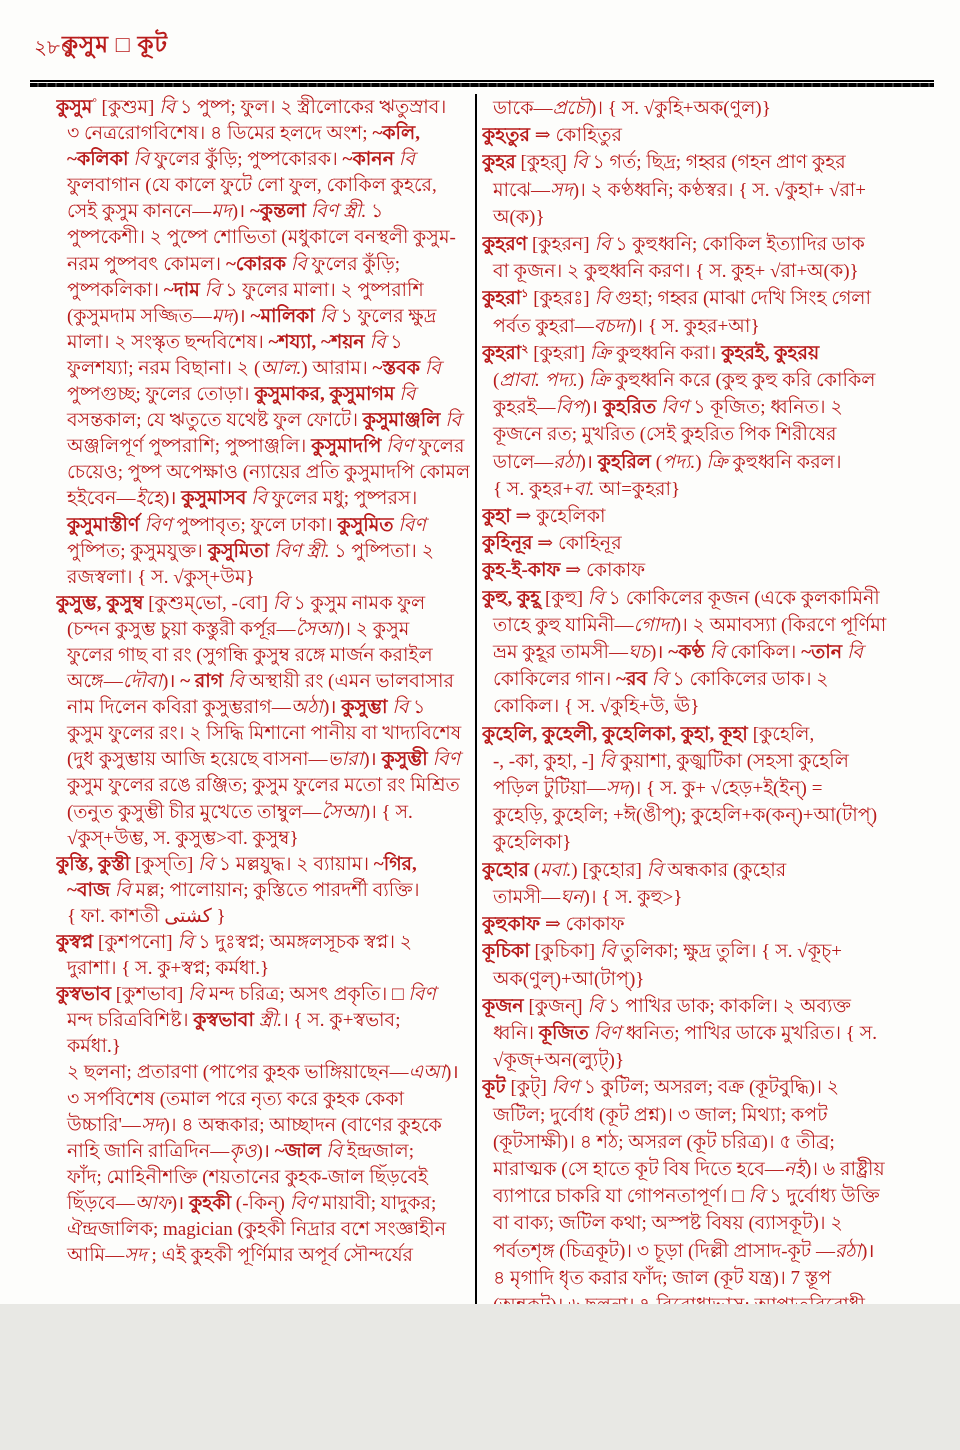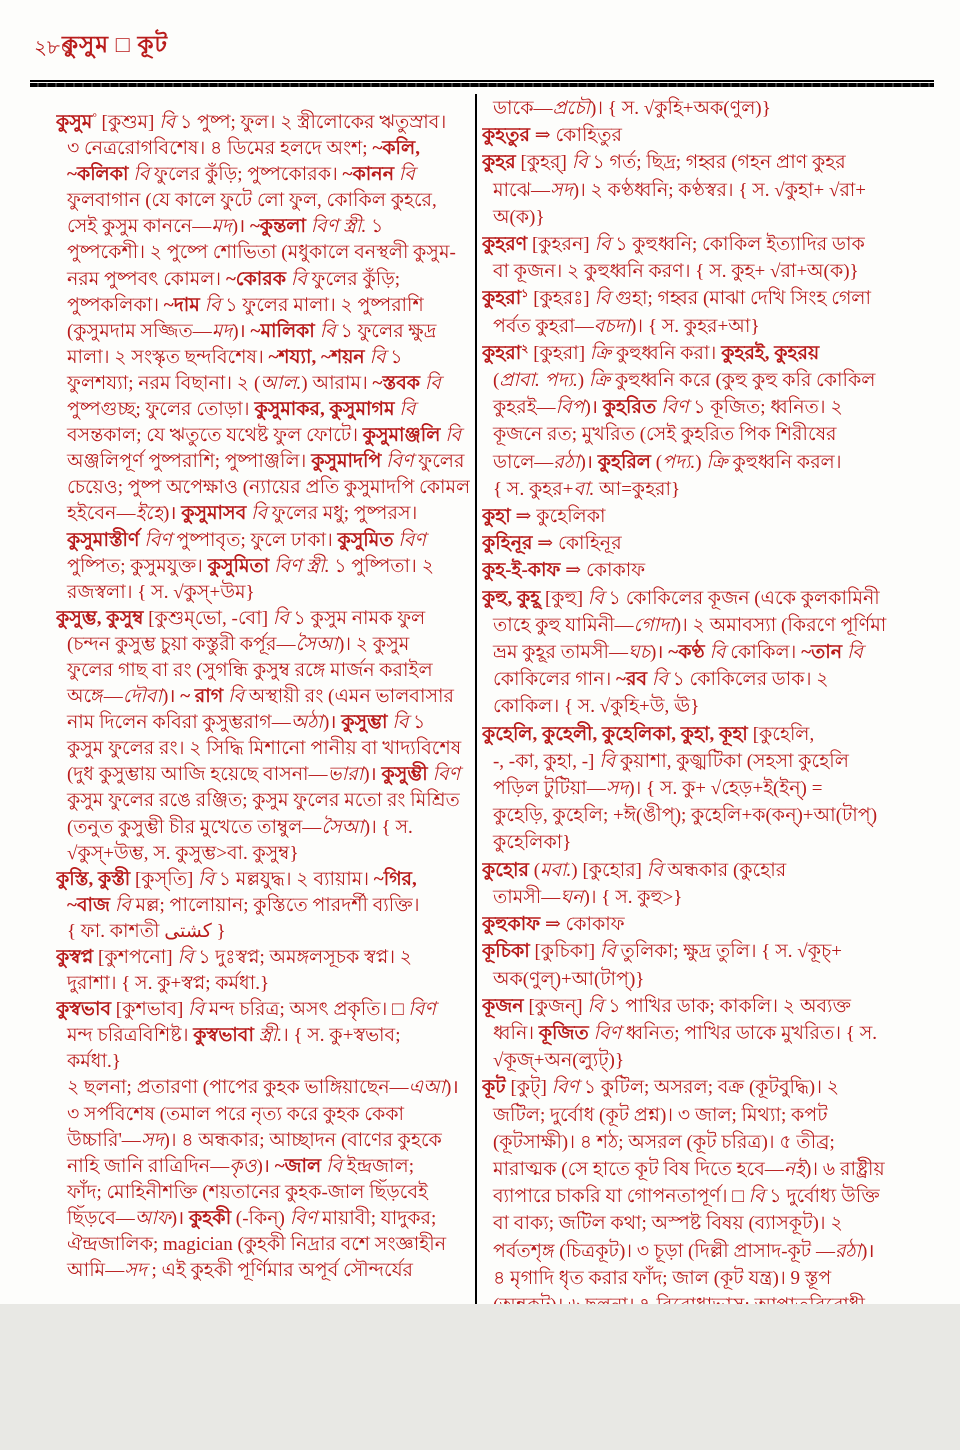--- a/index.html
+++ b/index.html
@@ -8,21 +8,21 @@
   .header{position:absolute;top:26px;left:62px;right:40px;height:46px;}
   .running-head{font-size:23px;font-weight:bold;letter-spacing:1px;}
   .page-number{position:absolute;top:6px;left:0;width:100%;text-align:left;
                font-size:20px;transform:translateX(-28px);}
   .header-rule{position:absolute;top:80px;left:30px;right:26px;height:9px;}
   .header-rule .thin{height:2px;background:#000;}
   .header-rule .thick{margin-top:1px;height:4px;background:#000;
       background-image:repeating-linear-gradient(90deg,#000 0 7px,#333 7px 9px);}
   .columns{position:absolute;top:94px;left:56px;right:38px;display:flex;}
   .col{font-size:19px;}
-  .col.left{width:414px;line-height:26.1px;margin-top:15px;}
+  .col.left{width:414px;line-height:26.1px;}
   .col.right{width:438px;line-height:27.2px;}
   .divider{width:2px;background:#000;height:1300px;margin:0 5px 0 5px;}
   .line{white-space:nowrap;overflow:hidden;}
   .line.i1{padding-left:11px;}
   .line b{font-weight:bold;}
   .line i{font-style:italic;}
   .line sup{font-size:11px;line-height:0;}
   .speck{position:absolute;background:#000;border-radius:50%;}
 </style>
 </head>
@@ -123,20 +123,20 @@
         <div class="line i0"><b>কূজন</b> [কুজন্] <i>বি</i> ১ পাখির ডাক; কাকলি। ২ অব্যক্ত</div>
         <div class="line i1">ধ্বনি। <b>কূজিত</b> <i>বিণ</i> ধ্বনিত; পাখির ডাকে মুখরিত। { স.</div>
         <div class="line i1">√কূজ্+অন(ল্যুট্)}</div>
         <div class="line i0"><b>কূট</b> [কুট্] <i>বিণ</i> ১ কুটিল; অসরল; বক্র (কূটবুদ্ধি)। ২</div>
         <div class="line i1">জটিল; দুর্বোধ (কূট প্রশ্ন)। ৩ জাল; মিথ্যা; কপট</div>
         <div class="line i1">(কূটসাক্ষী)। ৪ শঠ; অসরল (কূট চরিত্র)। ৫ তীব্র;</div>
         <div class="line i1">মারাত্মক (সে হাতে কূট বিষ দিতে হবে—<i>নই</i>)। ৬ রাষ্ট্রীয়</div>
         <div class="line i1">ব্যাপারে চাকরি যা গোপনতাপূর্ণ। □ <i>বি</i> ১ দুর্বোধ্য উক্তি</div>
         <div class="line i1">বা বাক্য; জটিল কথা; অস্পষ্ট বিষয় (ব্যাসকূট)। ২</div>
         <div class="line i1">পর্বতশৃঙ্গ (চিত্রকূট)। ৩ চূড়া (দিল্লী প্রাসাদ-কূট —<i>রঠা</i>)।</div>
-        <div class="line i1">৪ মৃগাদি ধৃত করার ফাঁদ; জাল (কূট যন্ত্র)। 9 স্তূপ</div>
+        <div class="line i1">৪ মৃগাদি ধৃত করার ফাঁদ; জাল (কূট যন্ত্র)। 7 স্তূপ</div>
         <div class="line i1">(অন্নকূট)। ৬ ছলনা। ৭ বিরোধাভাস; আপাতবিরোধী</div>
         <div class="line i1">উক্তি; paradox।<b>~কচাল</b> <i>বিণ</i> ১ অন্তরায়; বাধা-বিঘ্ন।</div>
         <div class="line i1">২ জটিলতা; ঘোরপেঁচ। ৩ বাজে তর্ক; ঘোর তর্কবিতর্ক।</div>
       </div>
   </div>
   <div class="speck" style="left:40px;top:1332px;width:3px;height:4px;"></div>
 </div>
 
 </body></html>

